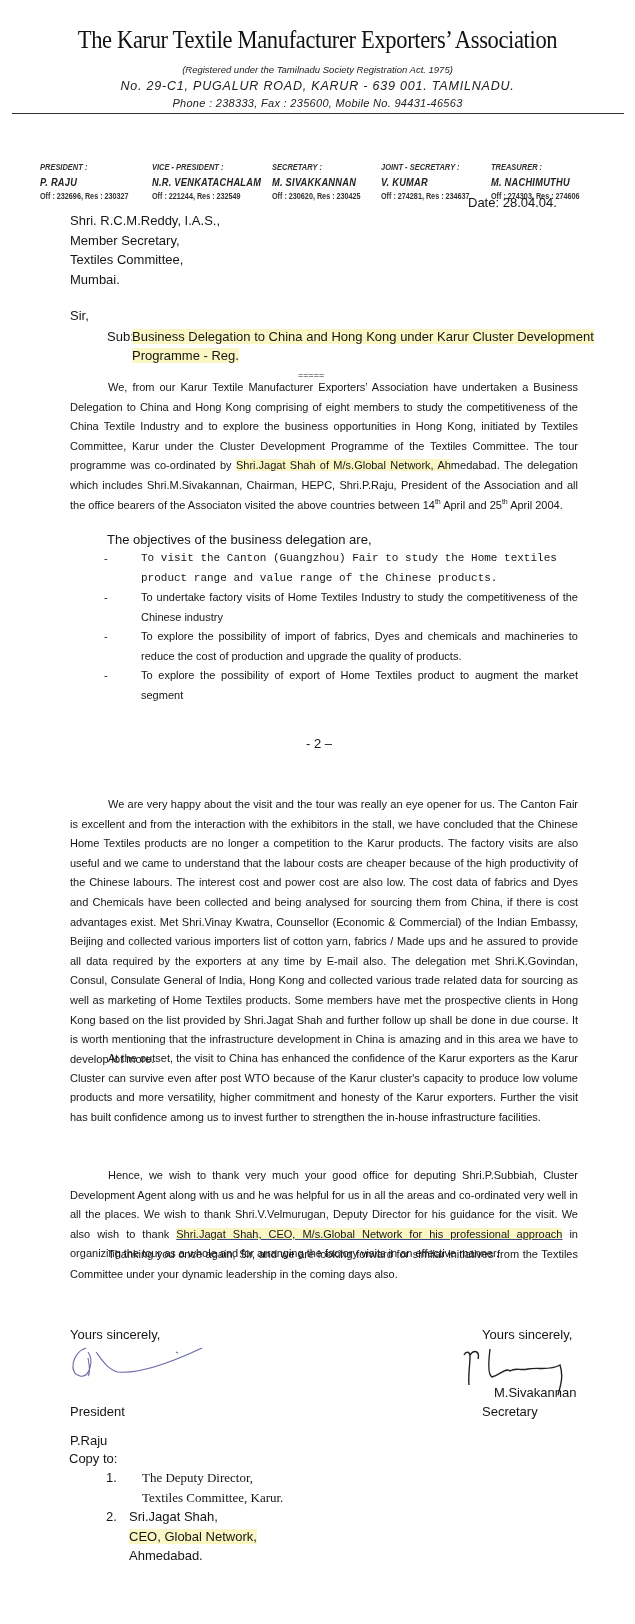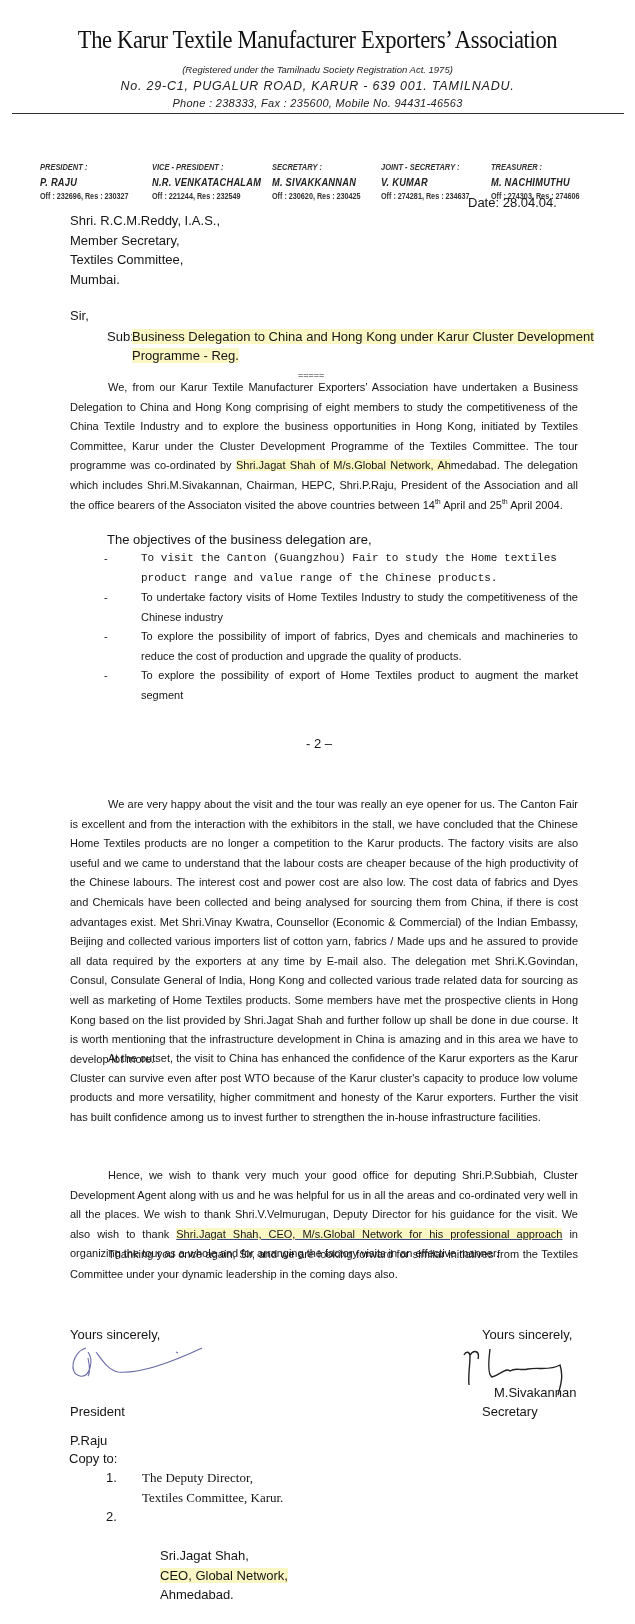--- a/index.html
+++ b/index.html
@@ -120,17 +120,17 @@
 <div class="abs t" style="left:482px; top:1383px;margin-left:12px;">M.Sivakannan</div>
 <div class="abs t" style="left:482px; top:1402px;">Secretary</div>
 
 <div class="abs t" style="left:69px; top:1449px;">Copy to:</div>
 <div class="abs t" style="left:106px; top:1468px;">1.</div>
 <div class="abs" style="left:142px; top:1468px;font-family:Liberation Serif, serif;">
   <div class="t">The Deputy Director,</div>
   <div class="t">Textiles Committee, Karur.</div>
 </div>
 <div class="abs t" style="left:106px; top:1507px;">2.</div>
-<div class="abs" style="left:160px; top:1507px;margin-top:39px;">
+<div class="abs" style="left:129px; top:1507px;">
   <div class="t">Sri.Jagat Shah,</div>
   <div class="t"><span class="hl">CEO, Global Network,</span></div>
   <div class="t">Ahmedabad.</div>
 </div>
 
 </body></html>

